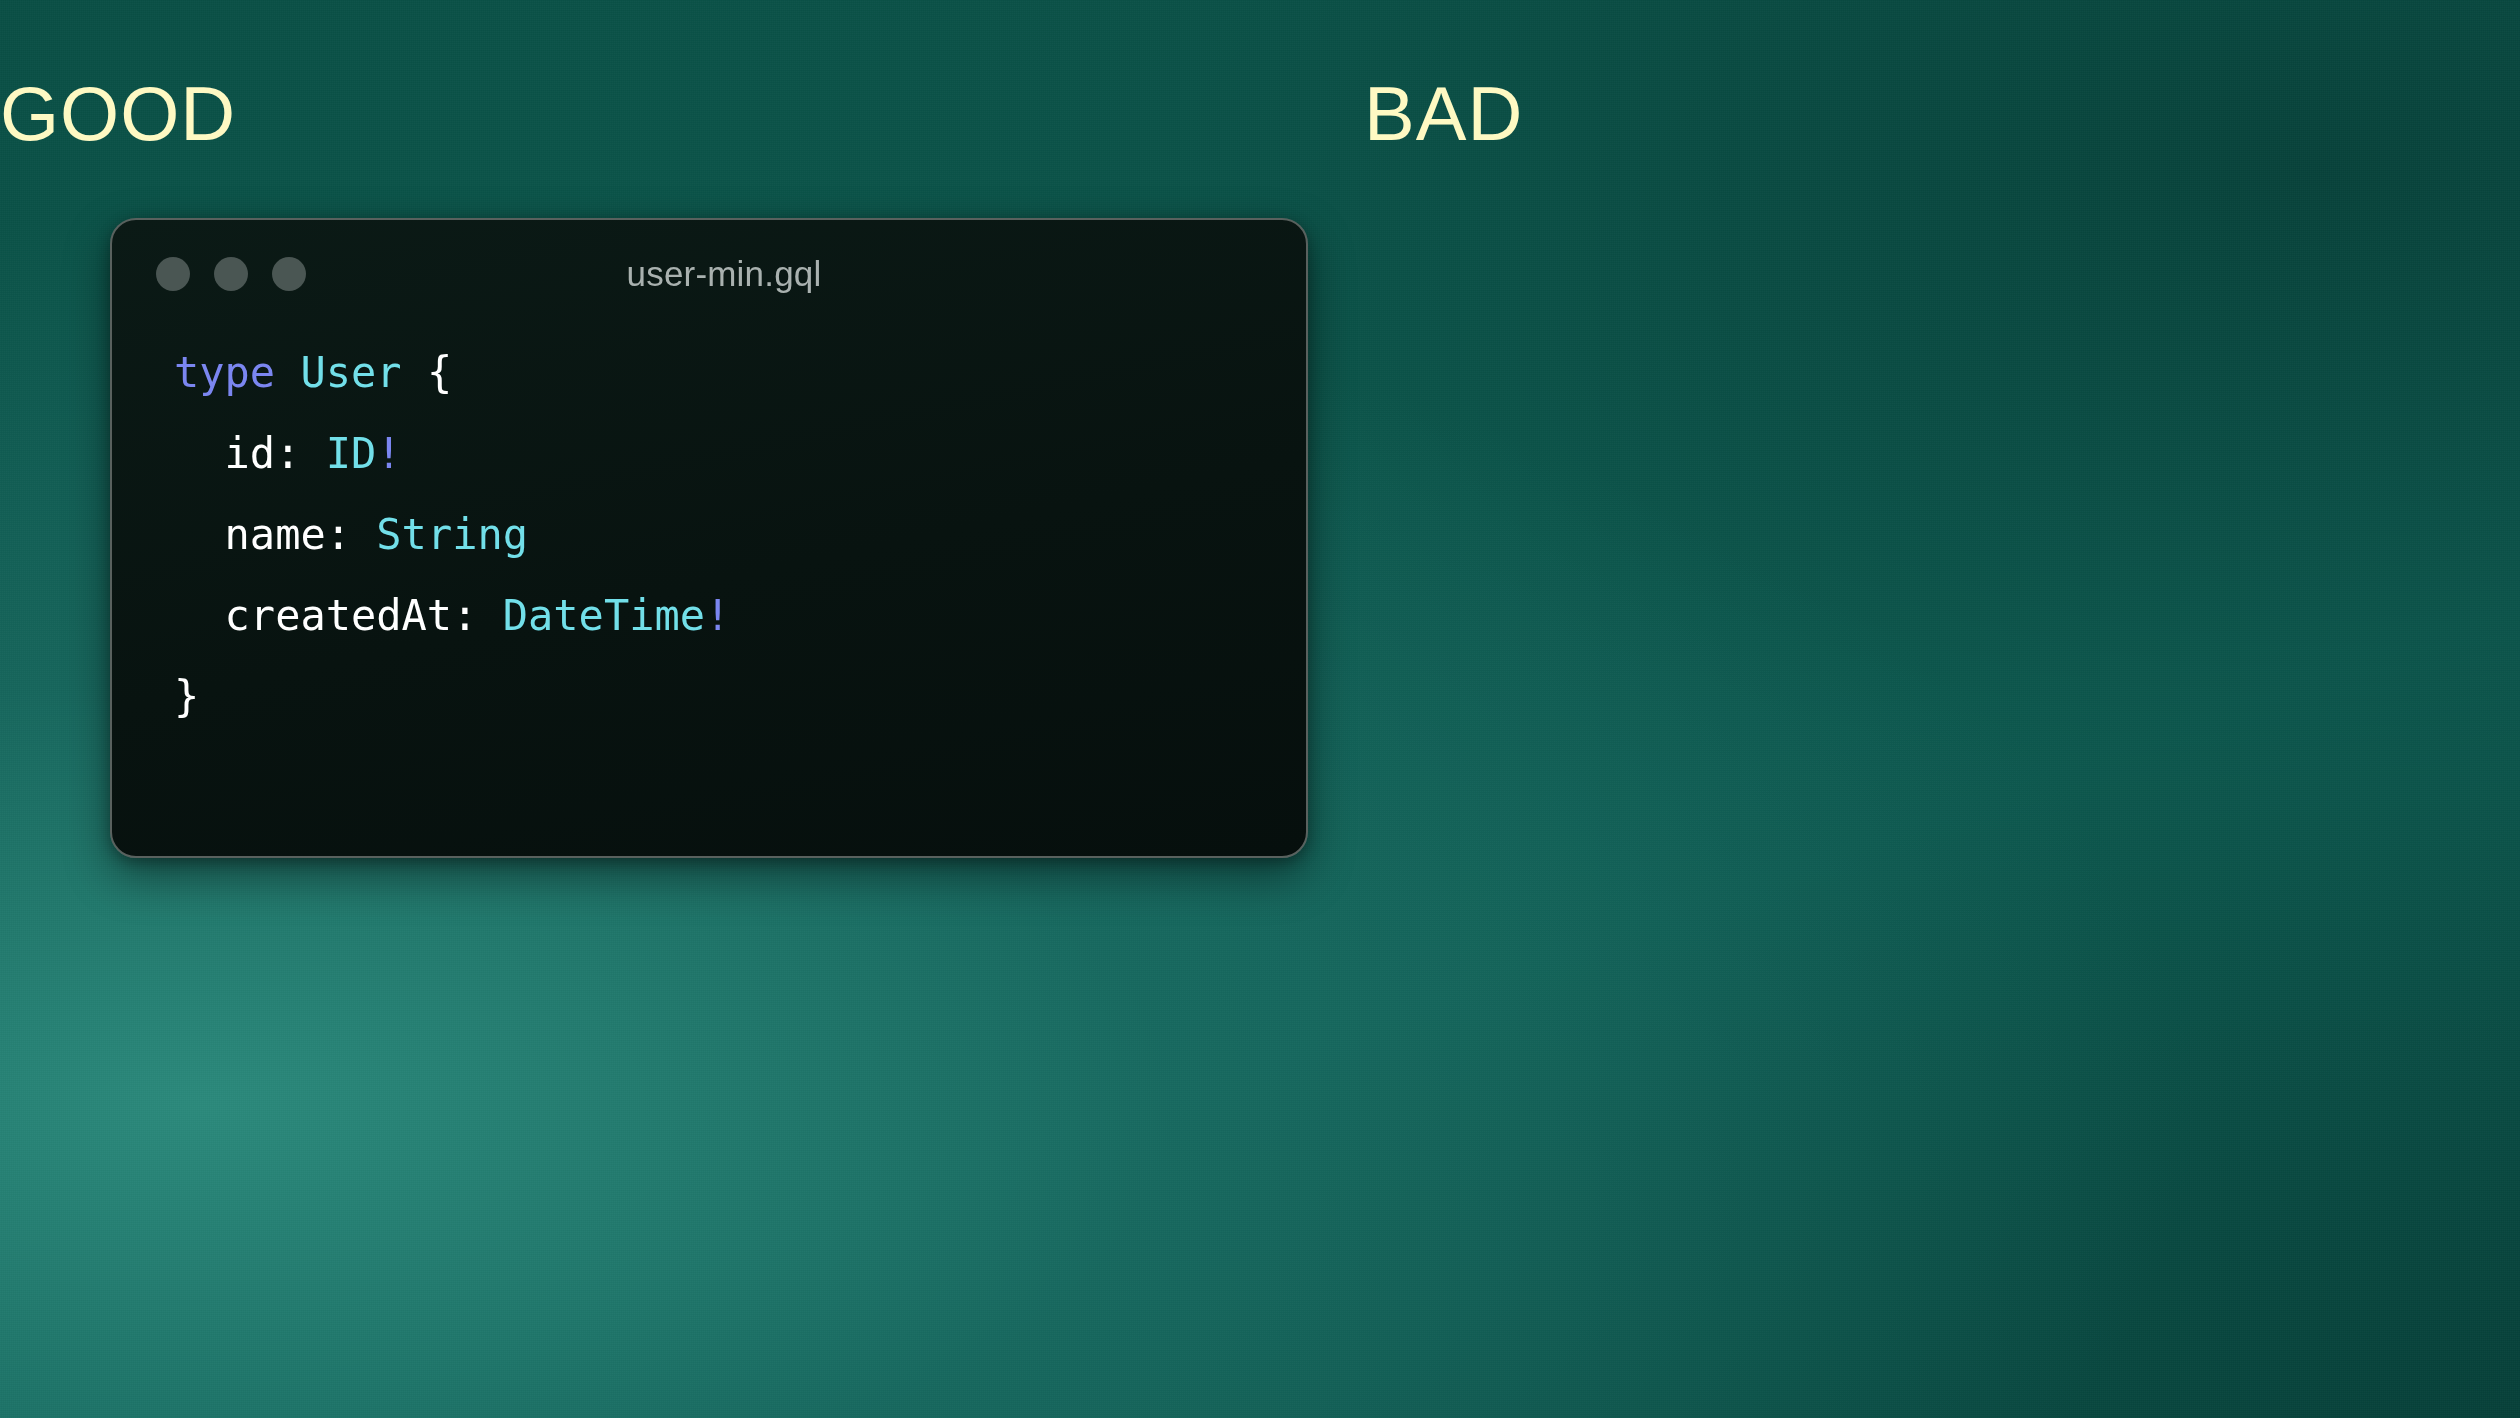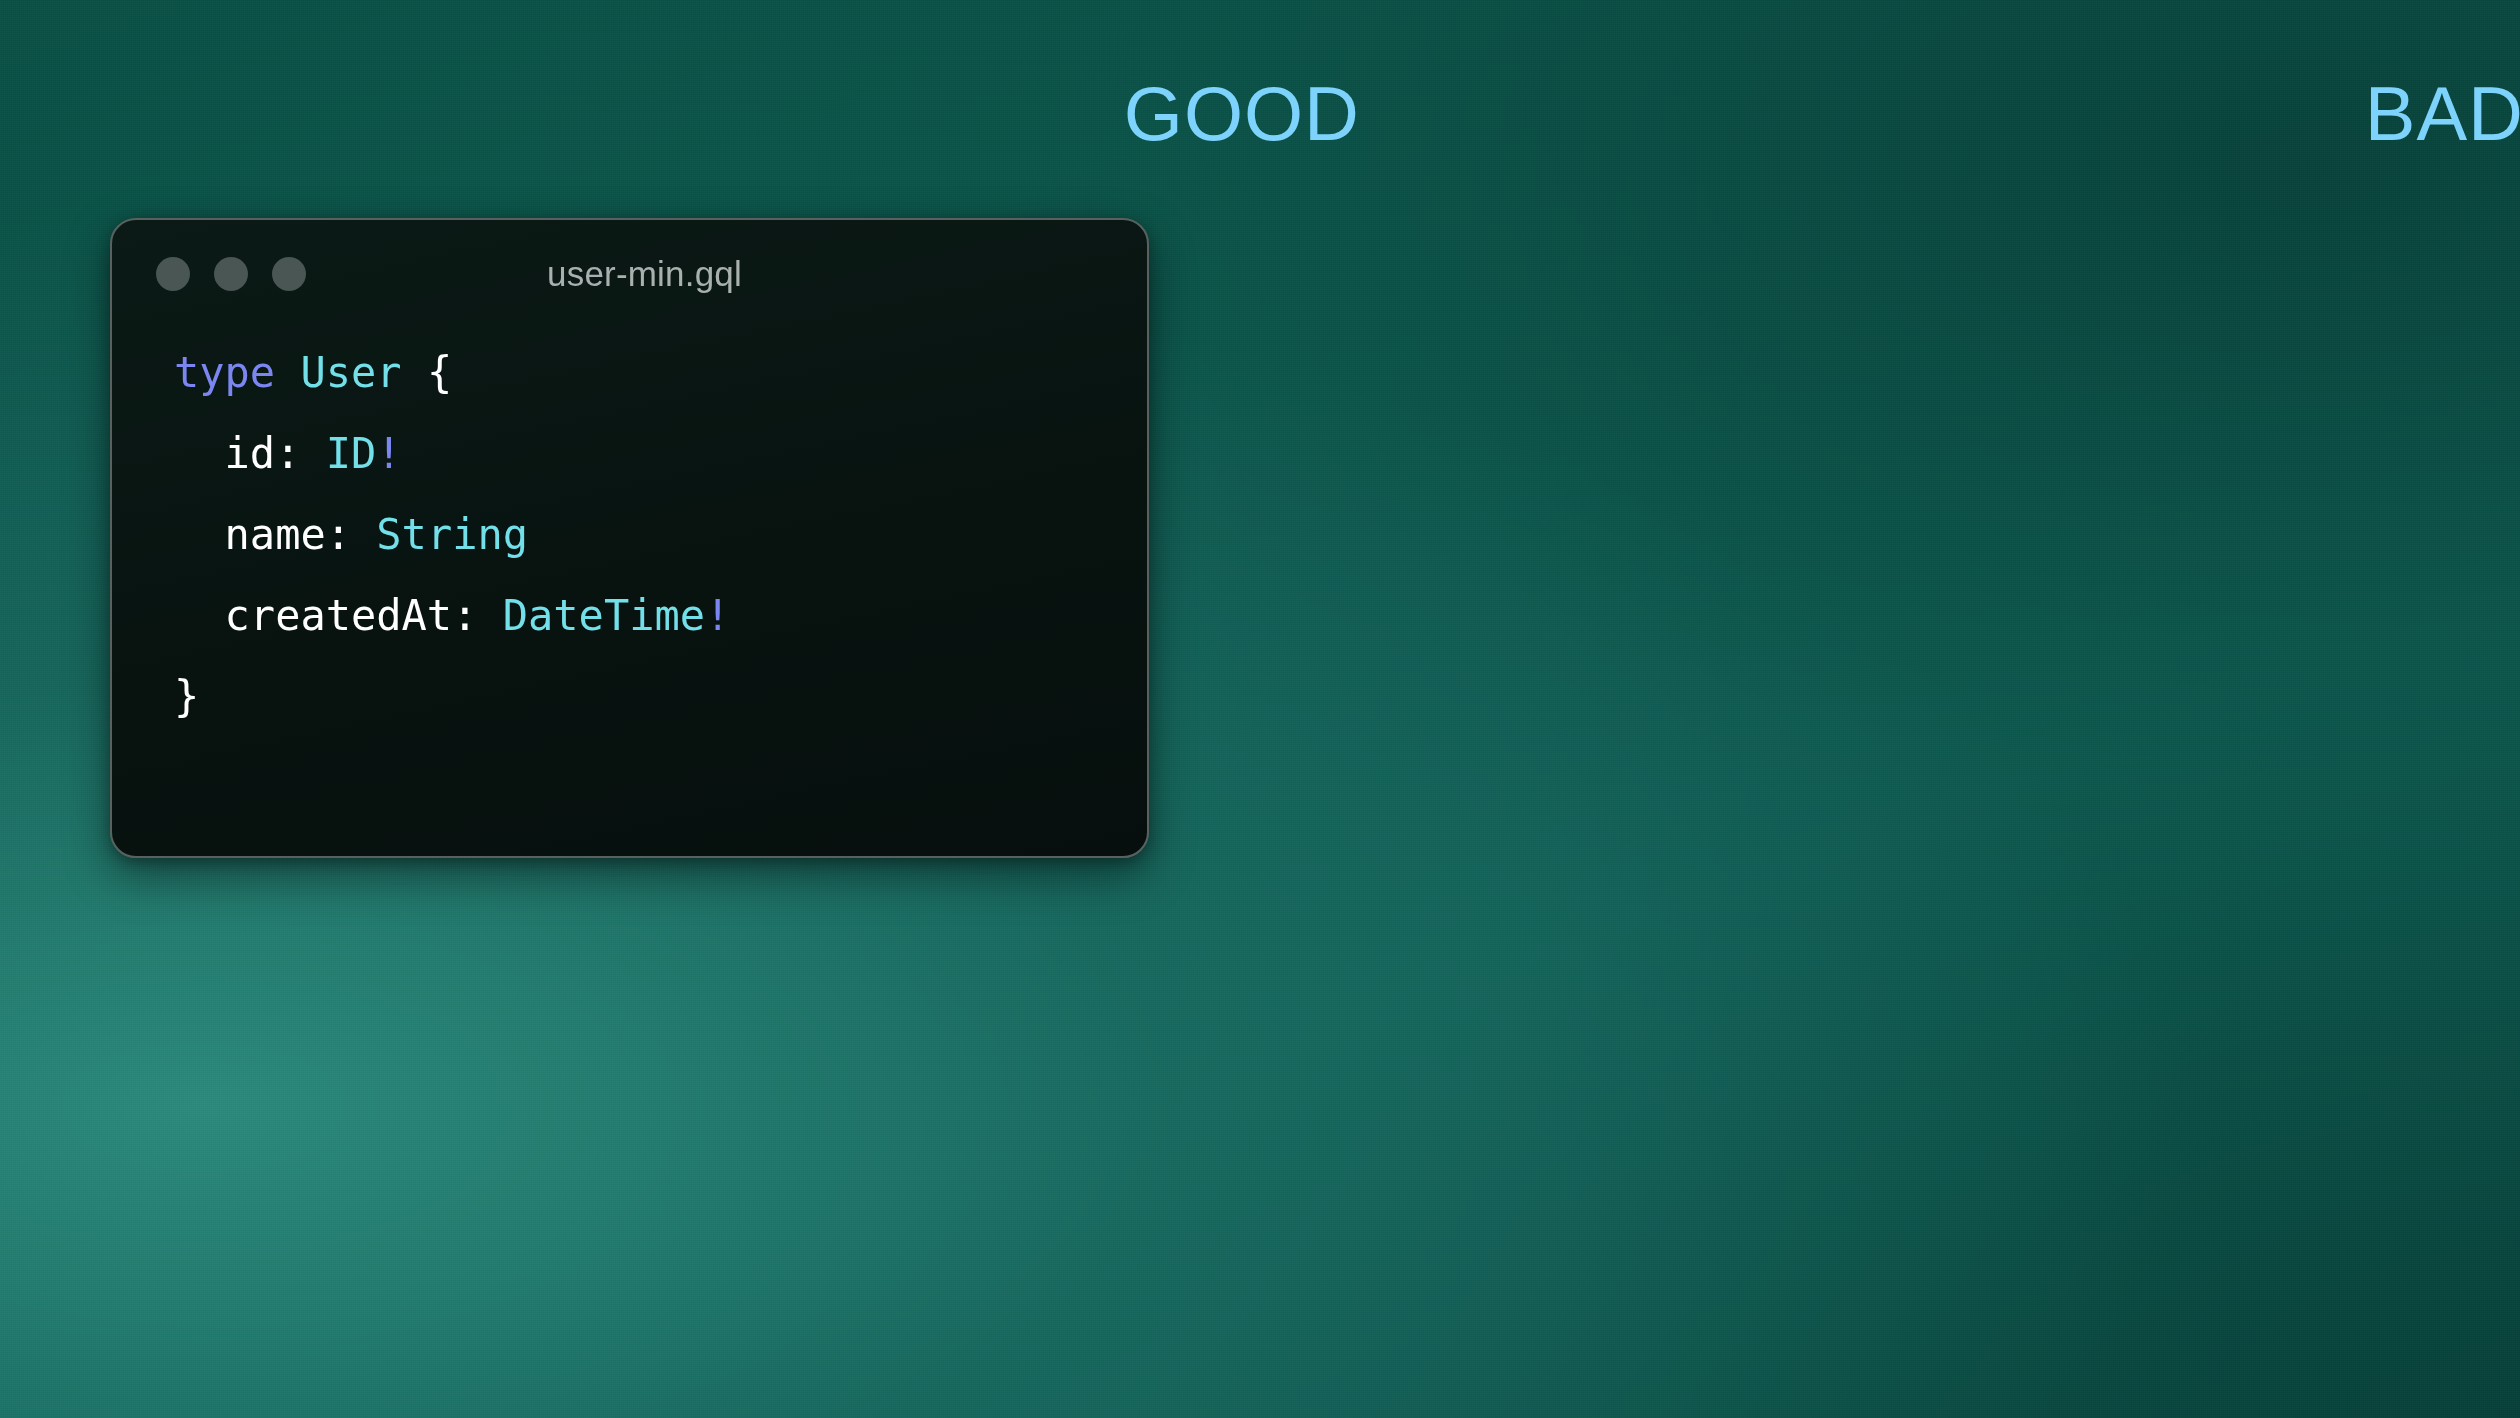--- a/index.html
+++ b/index.html
@@ -43,44 +43,44 @@
     inset: 0;
   }
 
   .panel {
     position: absolute;
   }
   #panel-good { left: 0px;    top: 0px; width: 1360px; }
   #panel-bad  { left: 1360px; top: 0px; width: 1160px; }
 
   .panel-heading {
-    color: #7dd3fc;
+    color: #fef9c3;
     font-size: 76px;
     font-weight: 300;
     letter-spacing: 1px;
-    text-align: right;
+    text-align: left;
     line-height: 1;
     white-space: nowrap;
   }
   #panel-good .panel-heading { position: absolute; left: 0;   top: 76px; width: 1360px; }
   #panel-bad  .panel-heading { position: absolute; left: 4px;   top: 76px; width: 1160px; }
 
   
   .code-window {
     position: absolute;
     border-radius: 26px;
     background: linear-gradient(168deg, #0b1a16 0%, #081310 55%, #060f0d 100%);
     border: 2px solid #59615e;
     box-shadow:
       0 18px 46px rgba(0,0,0,0.42),
       0 4px 14px rgba(0,0,0,0.30);
     overflow: hidden;
     box-sizing: border-box;
   }
-  #window-good { left: 110px;  top: 218px; width: 1039px;  height: 640px; }
+  #window-good { left: 110px;  top: 218px; width: 1198px;  height: 640px; }
 
   .titlebar {
     position: relative;
     height: 108px;
   }
   .dots {
     position: absolute;
     left: 44px;
     top: 50%;
     transform: translateY(-50%);

